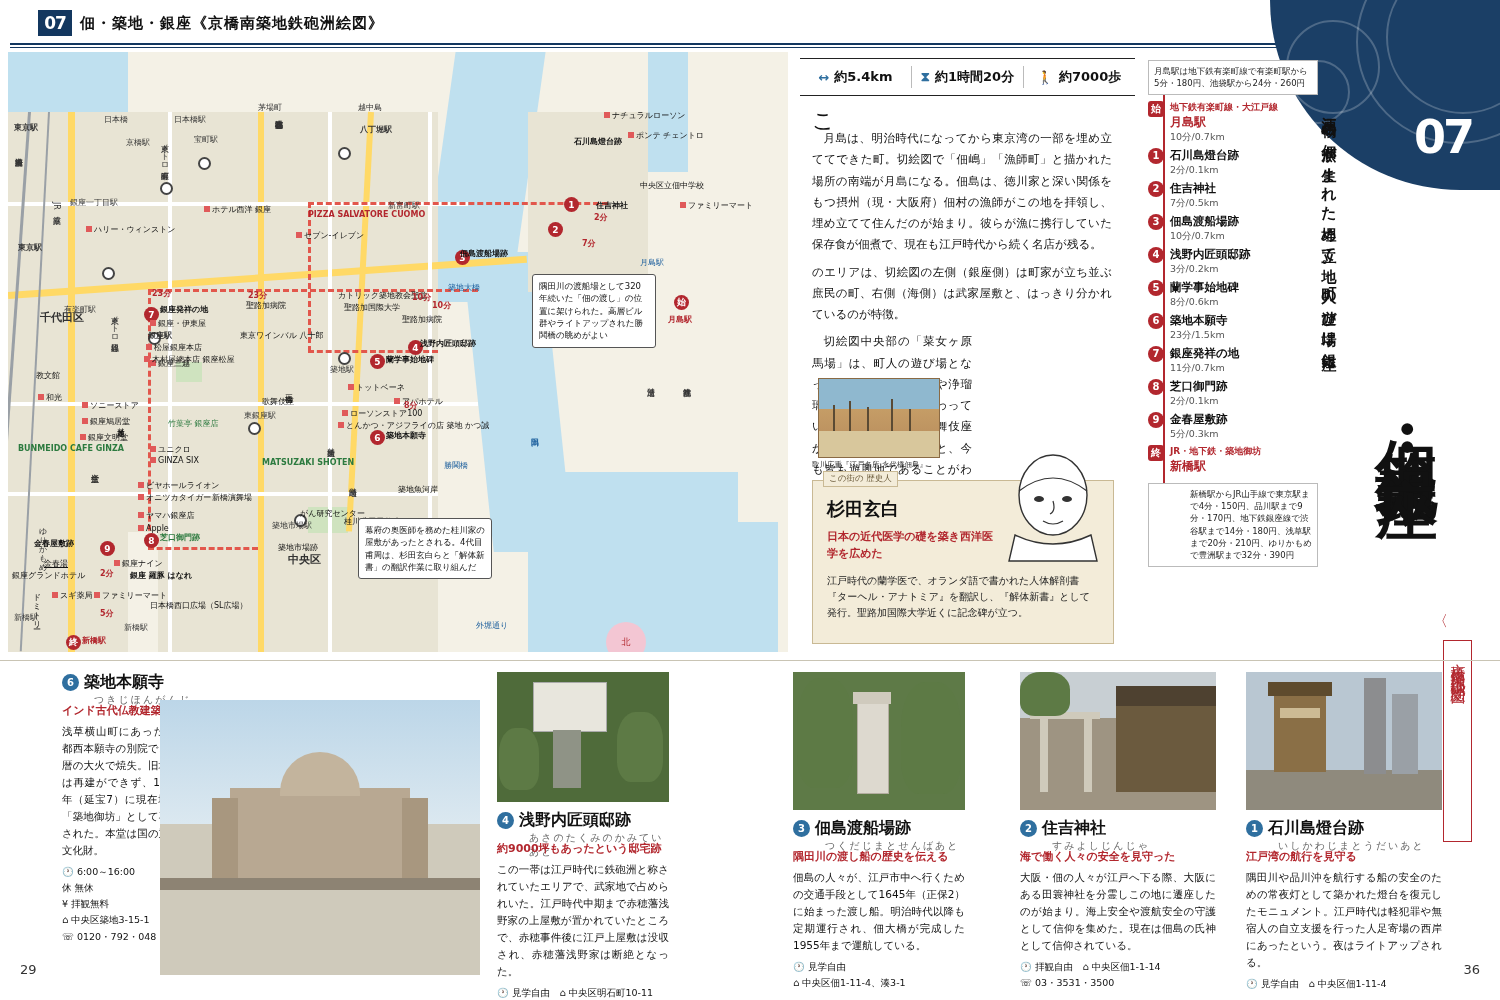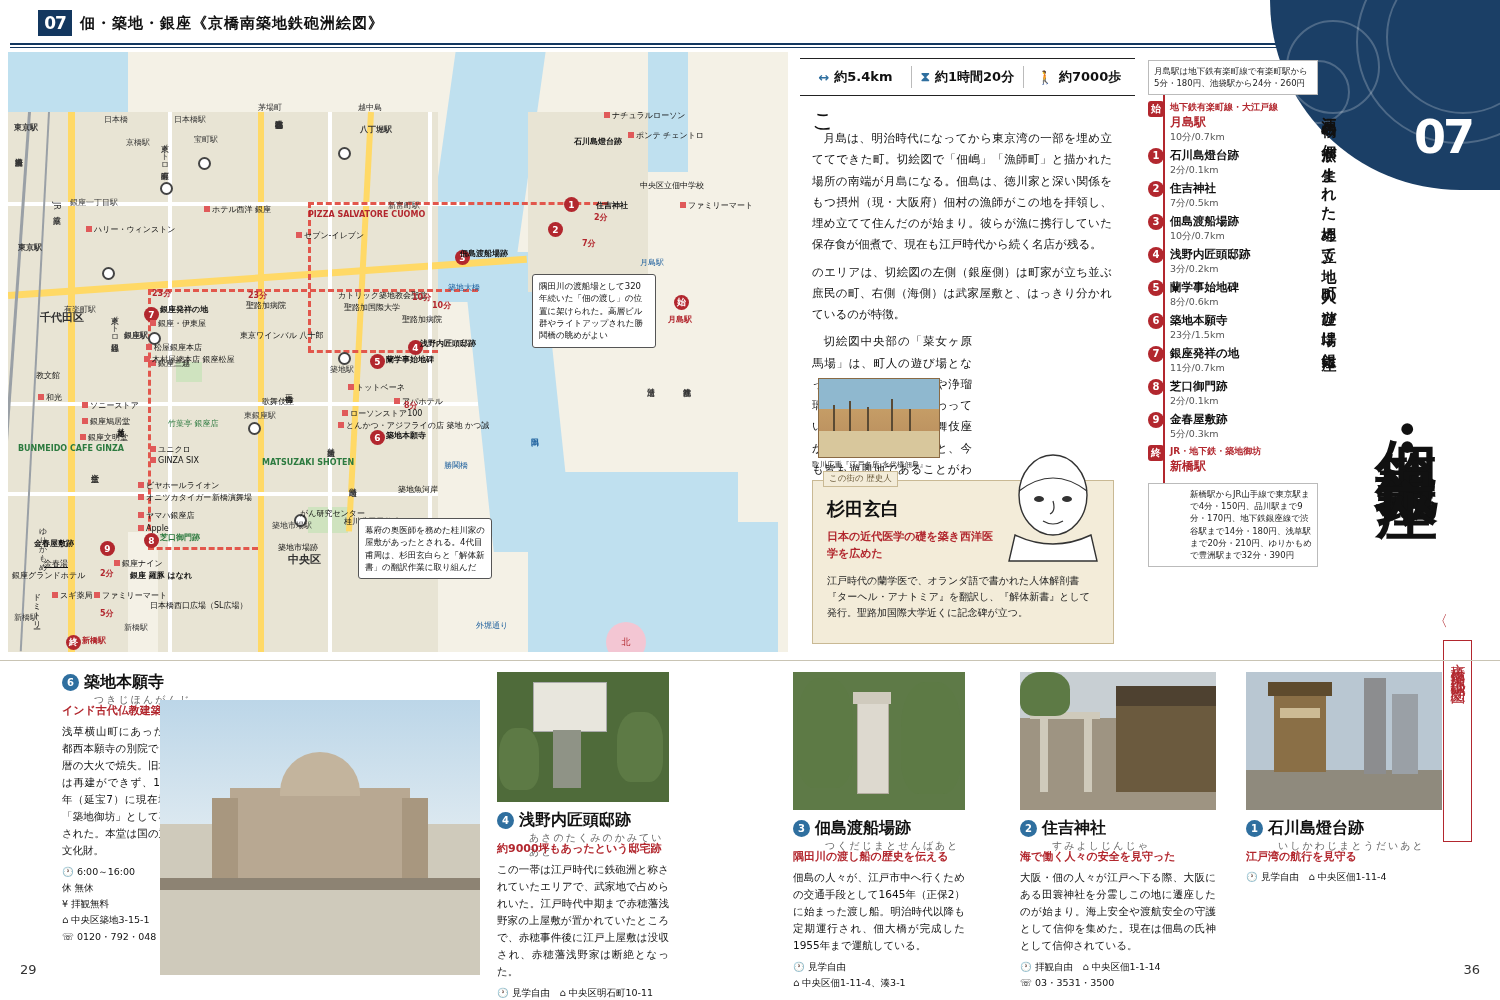--- a/index.html
+++ b/index.html
@@ -310,21 +310,21 @@
     <div class="mlabel" style="left:96px;top:62px;">日本橋</div>
     <div class="mlabel" style="left:166px;top:62px;">日本橋駅</div>
     <div class="mlabel" style="left:250px;top:50px;">茅場町</div>
     <div class="mlabel" style="left:350px;top:50px;">越中島</div>
     <div class="mlabel b" style="left:10px;top:190px;">東京駅</div>
     <div class="mlabel b" style="left:352px;top:72px;">八丁堀駅</div>
     <div class="mlabel" style="left:186px;top:82px;">宝町駅</div>
     <div class="mlabel" style="left:118px;top:85px;">京橋駅</div>
     <div class="mlabel" style="left:380px;top:148px;">新富町駅</div>
     <div class="mlabel" style="left:62px;top:145px;">銀座一丁目駅</div>
-    <div class="mlabel b" style="left:116px;top:278px;">銀座駅</div>
+    <div class="mlabel b" style="left:140px;top:278px;">銀座駅</div>
     <div class="mlabel" style="left:236px;top:358px;">東銀座駅</div>
     <div class="mlabel" style="left:322px;top:312px;">築地駅</div>
     <div class="mlabel" style="left:264px;top:468px;">築地市場駅</div>
     <div class="mlabel b" style="left:280px;top:500px;font-size:11px;">中央区</div>
     <div class="mlabel b" style="left:32px;top:258px;font-size:11px;">千代田区</div>
     <div class="mlabel" style="left:56px;top:252px;">有楽町駅</div>
     <div class="mlabel" style="left:6px;top:560px;">新橋駅</div>
     <div class="mlabel" style="left:116px;top:570px;">新橋駅</div>
     <div class="mlabel mblue" style="left:632px;top:205px;">月島駅</div>
 
@@ -515,20 +515,21 @@
     <div class="tree" style="left:0;top:0;width:50px;height:44px;"></div>
   </div>
 
   <div class="card" style="left:1246px;top:818px;width:196px;">
     <div class="ttlrow">
         <div class="cbadge">1</div>
       <div class="cttl">石川島燈台跡</div>
       </div>
     <div class="rub">いしかわじまとうだいあと</div>
     <div class="csub">江戸湾の航行を見守る</div>
+    <div class="cbody">隅田川や品川沖を航行する船の安全のための常夜灯として築かれた燈台を復元したモニュメント。江戸時代は軽犯罪や無宿人の自立支援を行った人足寄場の西岸にあったという。夜はライトアップされる。</div>
     <div class="info">
       <div><span>🕐</span> <span>見学自由</span>　<span>⌂</span> <span>中央区佃1-11-4</span></div>
     </div>
   </div>
   <div class="photo" style="left:1246px;top:672px;width:196px;height:138px;">
     <div style="position:absolute;inset:0;background:#b9c7d2;"></div>
     <div style="position:absolute;left:0;bottom:0;width:196px;height:40px;background:#8f8a7d;"></div>
     <div style="position:absolute;left:118px;top:6px;width:22px;height:96px;background:#8c8d8f;"></div>
     <div style="position:absolute;left:146px;top:22px;width:26px;height:80px;background:#9aa0a6;"></div>
     <div style="position:absolute;left:28px;top:20px;width:52px;height:80px;background:#8a6f46;"></div>

